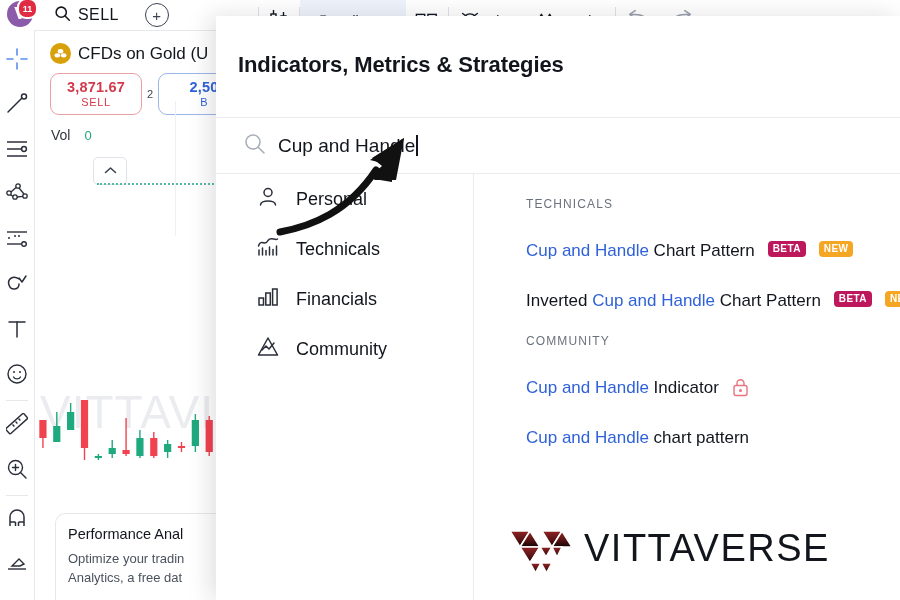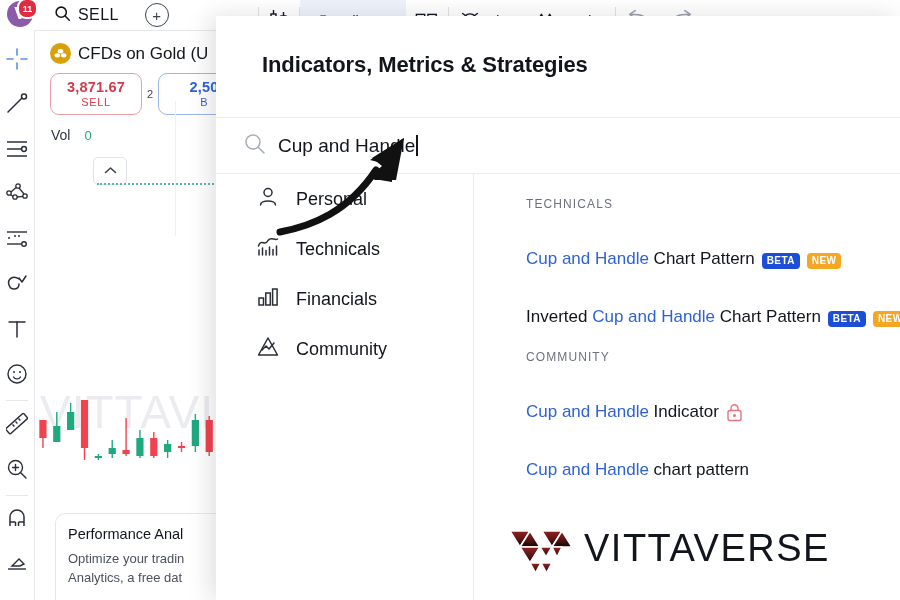--- a/index.html
+++ b/index.html
@@ -111,21 +111,21 @@
   #promo .p-body{font-size:13px;color:#4b525e;line-height:19px;margin-top:7px;white-space:nowrap;}
 
   
   #modal{
     position:absolute;left:216px;top:16px;width:684px;height:584px;
     background:#ffffff;box-shadow:-6px 0 22px rgba(20,25,35,.13);
     overflow:hidden;
   }
   #modal-title{
     font-size:22px;font-weight:bold;color:#12161c;
-    padding:36px 0 0 46px;letter-spacing:-.1px;
+    padding:36px 0 0 22px;letter-spacing:-.1px;
   }
   #modal-divider-top{position:absolute;left:0;top:101px;width:684px;height:1px;background:#e9ebef;}
   #search-row{
     position:absolute;left:0;top:102px;width:684px;height:55px;
     display:flex;align-items:center;gap:12px;padding-left:28px;box-sizing:border-box;
   }
   #search-input-text{
     font-size:19px;color:#12161c;display:flex;align-items:center;
   }
   .caret{display:inline-block;width:1.5px;height:21px;background:#12161c;margin-left:1px;}
@@ -135,26 +135,26 @@
   #modal-nav{position:absolute;left:0;top:158px;width:257px;height:426px;background:#fff;}
   .mn-item{display:flex;align-items:center;gap:16px;padding:0 0 0 40px;height:50px;}
   .mn-item .mn-lbl{font-size:18px;color:#12161c;}
   #modal-vdivider{position:absolute;left:257px;top:158px;width:1px;height:426px;background:#e9ebef;}
 
   
   #modal-results{position:absolute;left:258px;top:158px;width:426px;height:426px;background:#fff;padding-left:52px;box-sizing:border-box;}
   .res-group-title{
     font-size:12px;letter-spacing:1.1px;color:#6b727e;margin-top:23px;
   }
-  .res-item{display:flex;align-items:flex-end;gap:7px;font-size:17px;color:#12161c;margin-top:38px;white-space:nowrap;}
+  .res-item{display:flex;align-items:flex-start;gap:13px;font-size:17px;color:#12161c;margin-top:30px;white-space:nowrap;}
   .res-item .hl{color:#2f62d8;}
   .badge-tag{
     font-size:10px;font-weight:bold;color:#fff;border-radius:4px;padding:2px 5px 3px;letter-spacing:.4px;
   }
-  .badge-beta{background:#1d4ed8;}
+  .badge-beta{background:#be185d;}
   .badge-new{background:#f5a623;}
 
   
   #vlogo{position:absolute;left:292px;top:511px;display:flex;align-items:flex-start;gap:10px;}
   #vlogo .vtext{font-size:38px;color:#12161c;letter-spacing:1.5px;font-weight:400;}
 
   
   #annot-arrow{position:absolute;left:276px;top:136px;pointer-events:none;}
 </style>
 </head>

